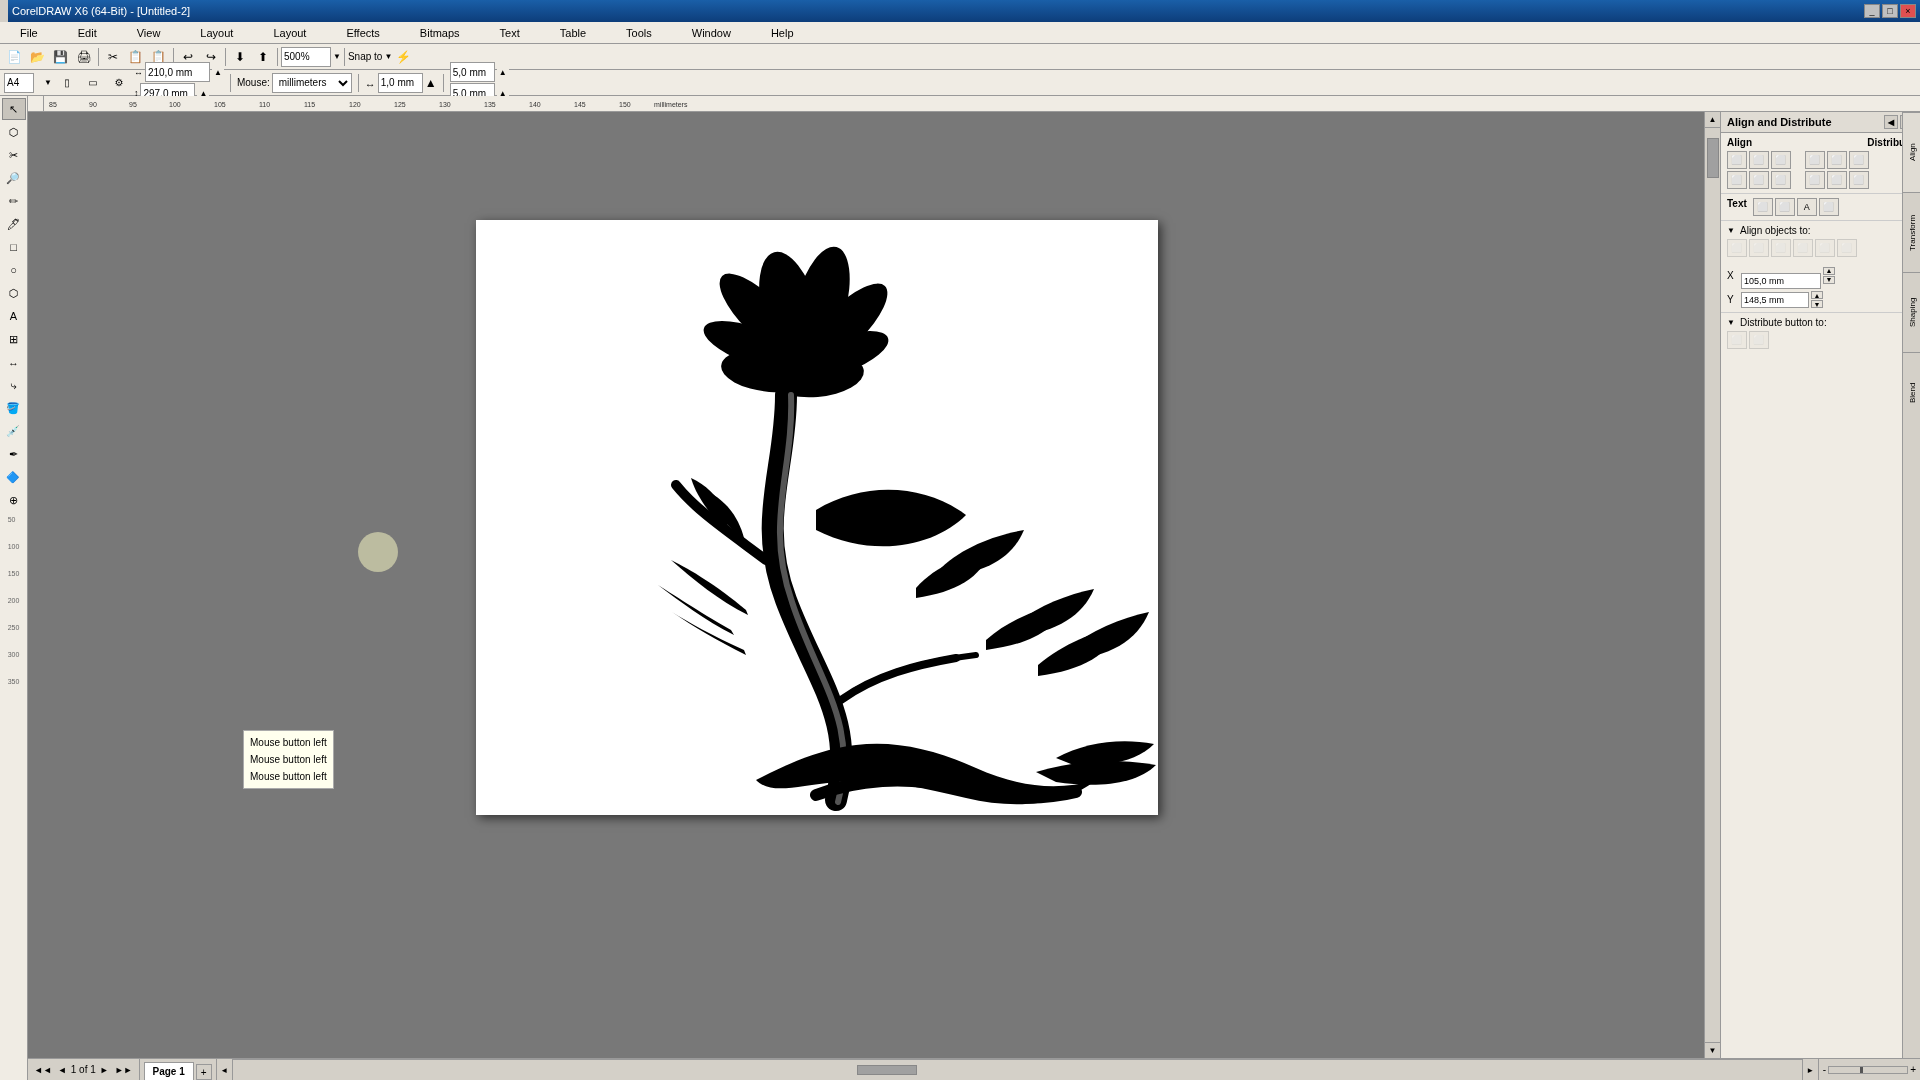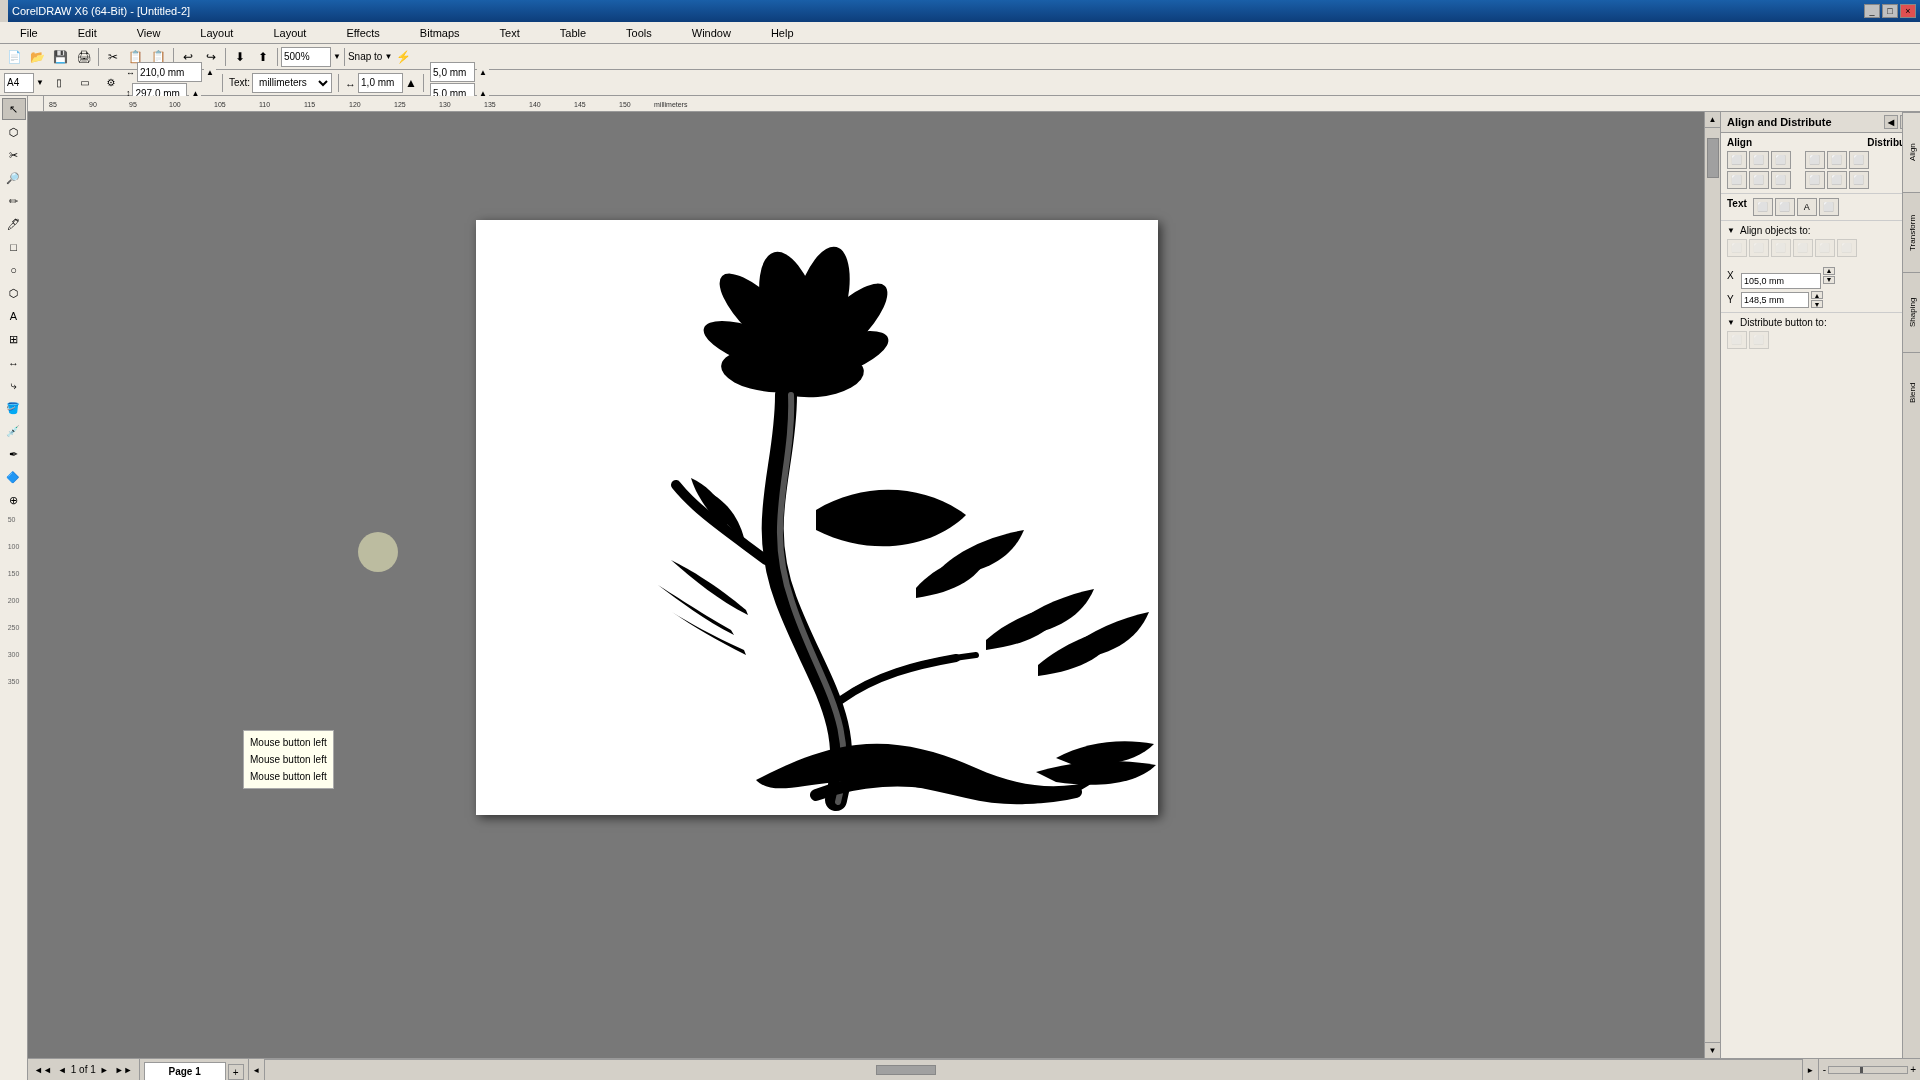--- a/index.html
+++ b/index.html
@@ -124,21 +124,21 @@
       flex-direction: column;
     }
     .panel-btn {
       width: 20px; height: 18px; background: #e8e4dc; border: 1px solid #999;
       display: flex; align-items: center; justify-content: center;
       font-size: 9px; cursor: pointer;
     }
     .panel-input { border: 1px solid #999; background: white; height: 16px; font-size: 9px; padding: 0 2px; width: 60px; }
     .page-tab {
       background: #f0ece4; border: 1px solid #999; border-bottom: none;
-      padding: 2px 24px; font-size: 10px; cursor: pointer;
+      padding: 2px 8px; font-size: 10px; cursor: pointer;
       height: 18px; display: flex; align-items: center;
     }
     .page-tab.active { background: white; font-weight: bold; }
     
     
     #mouse-tooltip {
       position: absolute;
       background: #ffffee;
       border: 1px solid #999;
       padding: 3px 6px;
@@ -217,21 +217,21 @@
 
   <div style="display:flex; align-items:center; gap:2px;">
     <span style="font-size:10px;">Snap to</span>
     <span class="dropdown-arrow">▼</span>
   </div>
   <div class="toolbar-btn">⚡</div>
 </div>
 
 <div id="property-bar" style="height:26px;">
 
-  <div style="display:flex; align-items:center; gap:2px;">
+  <div style="display:flex; align-items:center; gap:10px;">
     <input class="prop-input" style="width: 30px;" value="A4">
     <span class="dropdown-arrow">▼</span>
   </div>
 
   <div class="toolbar-btn" style="font-size:10px;">▯</div>
   <div class="toolbar-btn" style="font-size:10px;">▭</div>
   <div class="toolbar-btn" style="font-size:10px;">⚙</div>
 
   <div style="display:flex; flex-direction:column; font-size:9px; gap:1px;">
     <div style="display:flex; align-items:center; gap:2px;">
@@ -241,21 +241,21 @@
     </div>
     <div style="display:flex; align-items:center; gap:2px;">
       <span>↕</span>
       <input class="prop-input" style="width: 55px;" value="297,0 mm">
       <div class="toolbar-btn" style="width:12px; height:10px; font-size:8px;">▲</div>
     </div>
   </div>
   <div class="toolbar-separator"></div>
 
   <div style="display:flex; align-items:center; gap:2px;">
-    <span style="font-size:10px;">Text:</span>
+    <span style="font-size:10px;">Mouse:</span>
     <select class="prop-input" style="width:80px;">
       <option>millimeters</option>
     </select>
   </div>
   <div class="toolbar-separator"></div>
 
   <div style="display:flex; align-items:center; gap:2px;">
     <span>↔</span>
     <input class="prop-input" style="width: 45px;" value="1,0 mm">
     <div class="toolbar-btn" style="width:12px;">▲</div>

